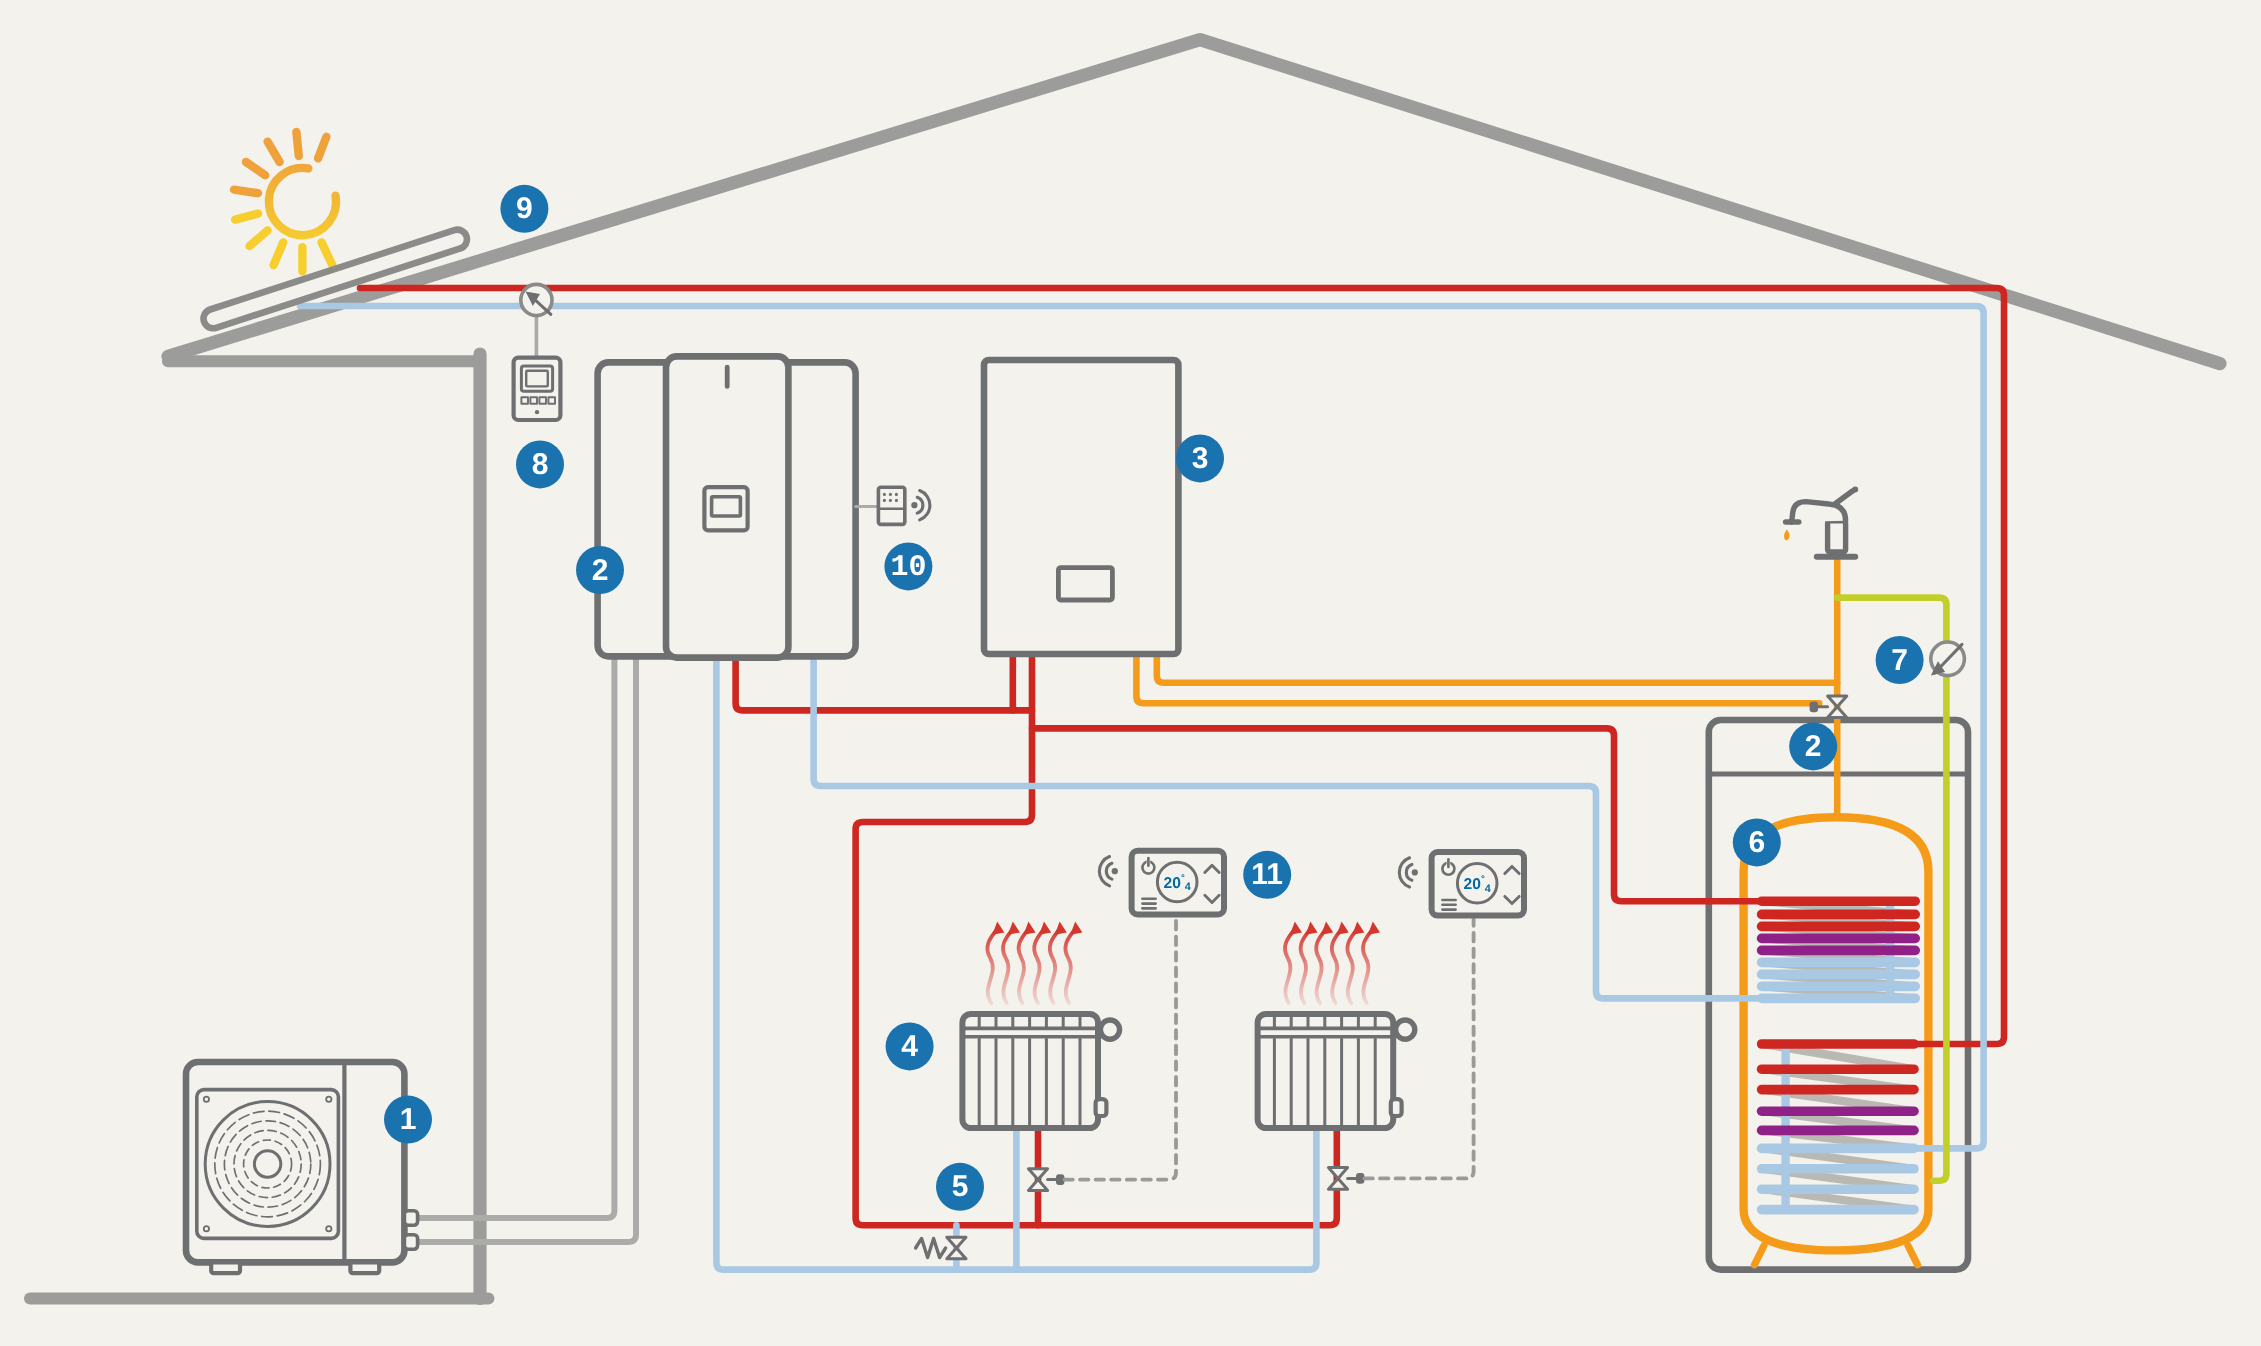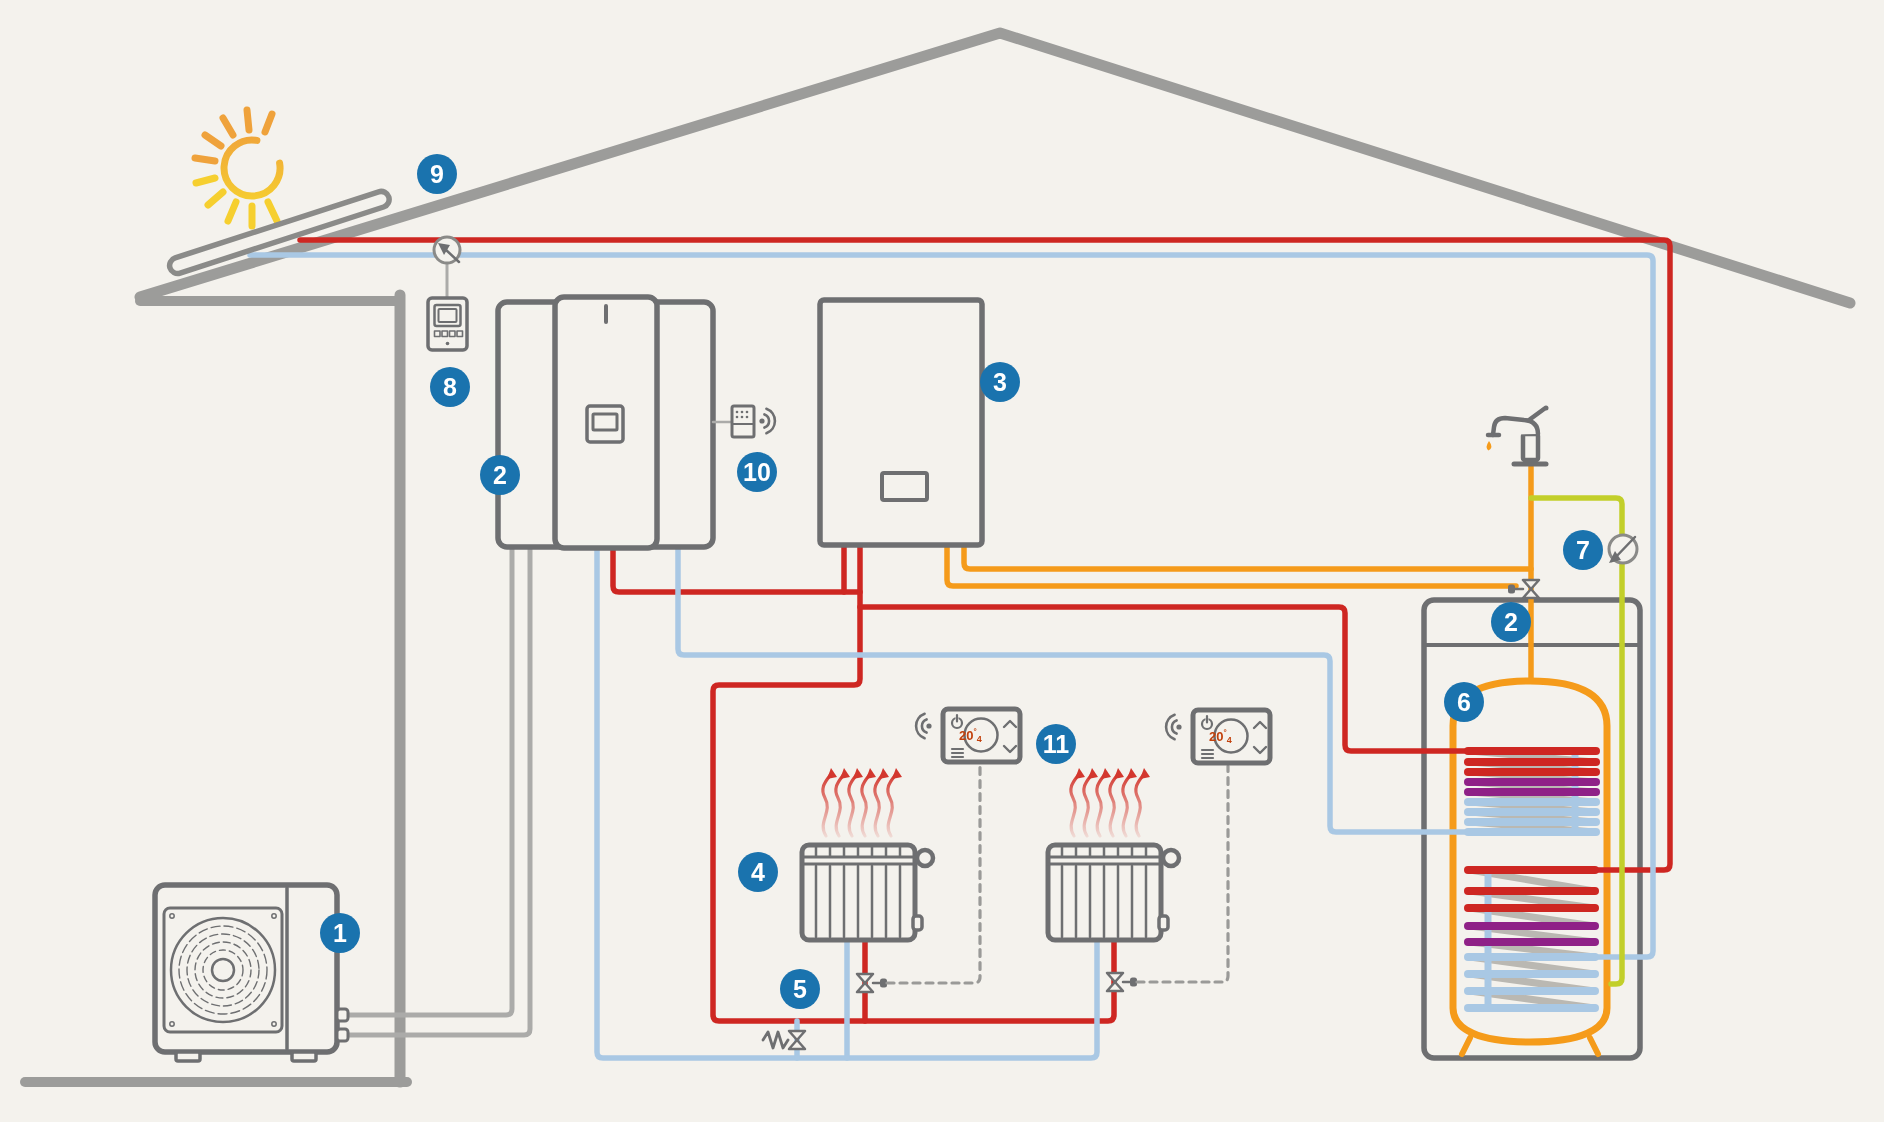--- a/index.html
+++ b/index.html
@@ -22,21 +22,21 @@
   .orange{stroke:var(--pipe-orange);}
   .lime{stroke:var(--pipe-lime);}
   .purple{stroke:var(--coil-purple);}
   .coilg{stroke:var(--coil-gray);}
   .dash{stroke:var(--dashed-gray);stroke-dasharray:7 6;}
   .fillbg{fill:var(--background);}
   .filloutl{fill:var(--outline-gray);stroke:none;}
   .badge{position:absolute;width:40px;height:40px;border-radius:50%;
          background:var(--badge-blue);color:#fff;font-size:25px;font-weight:600;
          display:flex;align-items:center;justify-content:center;user-select:none;}
-  .tv{position:absolute;width:44px;color:#c2410c;
+  .tv{position:absolute;width:44px;text-align:center;color:#0369a1;
       font-size:13px;font-weight:700;letter-spacing:0;}
   .tv .deg{font-size:8px;vertical-align:6px;font-weight:700;}
   .tv .frac{font-size:9px;vertical-align:-2px;font-weight:700;}
 </style>
 </head>
 <body>
 
 <div class="stage">
 <svg width="1884" height="1122" viewBox="0 0 1884 1122">
   <defs>
@@ -413,16 +413,16 @@
 
 <div class="badge" style="left:320px;top:913px;">1</div>
 <div class="badge" style="left:480px;top:455px;">2</div>
 <div class="badge" style="left:980px;top:362px;">3</div>
 <div class="badge" style="left:738px;top:852px;">4</div>
 <div class="badge" style="left:780px;top:969px;">5</div>
 <div class="badge" style="left:1444px;top:682px;">6</div>
 <div class="badge" style="left:1563px;top:530px;">7</div>
 <div class="badge" style="left:430px;top:367px;">8</div>
 <div class="badge" style="left:417px;top:154px;">9</div>
-<div class="badge" style="left:737px;top:452px;">10</div>
-<div class="badge" style="left:1036px;top:724px;">11</div>
+<div class="badge" style="left:737px;top:452px;font-family:Liberation Mono, monospace;">10</div>
+<div class="badge" style="left:1036px;top:709px;">11</div>
 <div class="badge" style="left:1491px;top:602px;">2</div>
 </div>
 
 </body></html>

